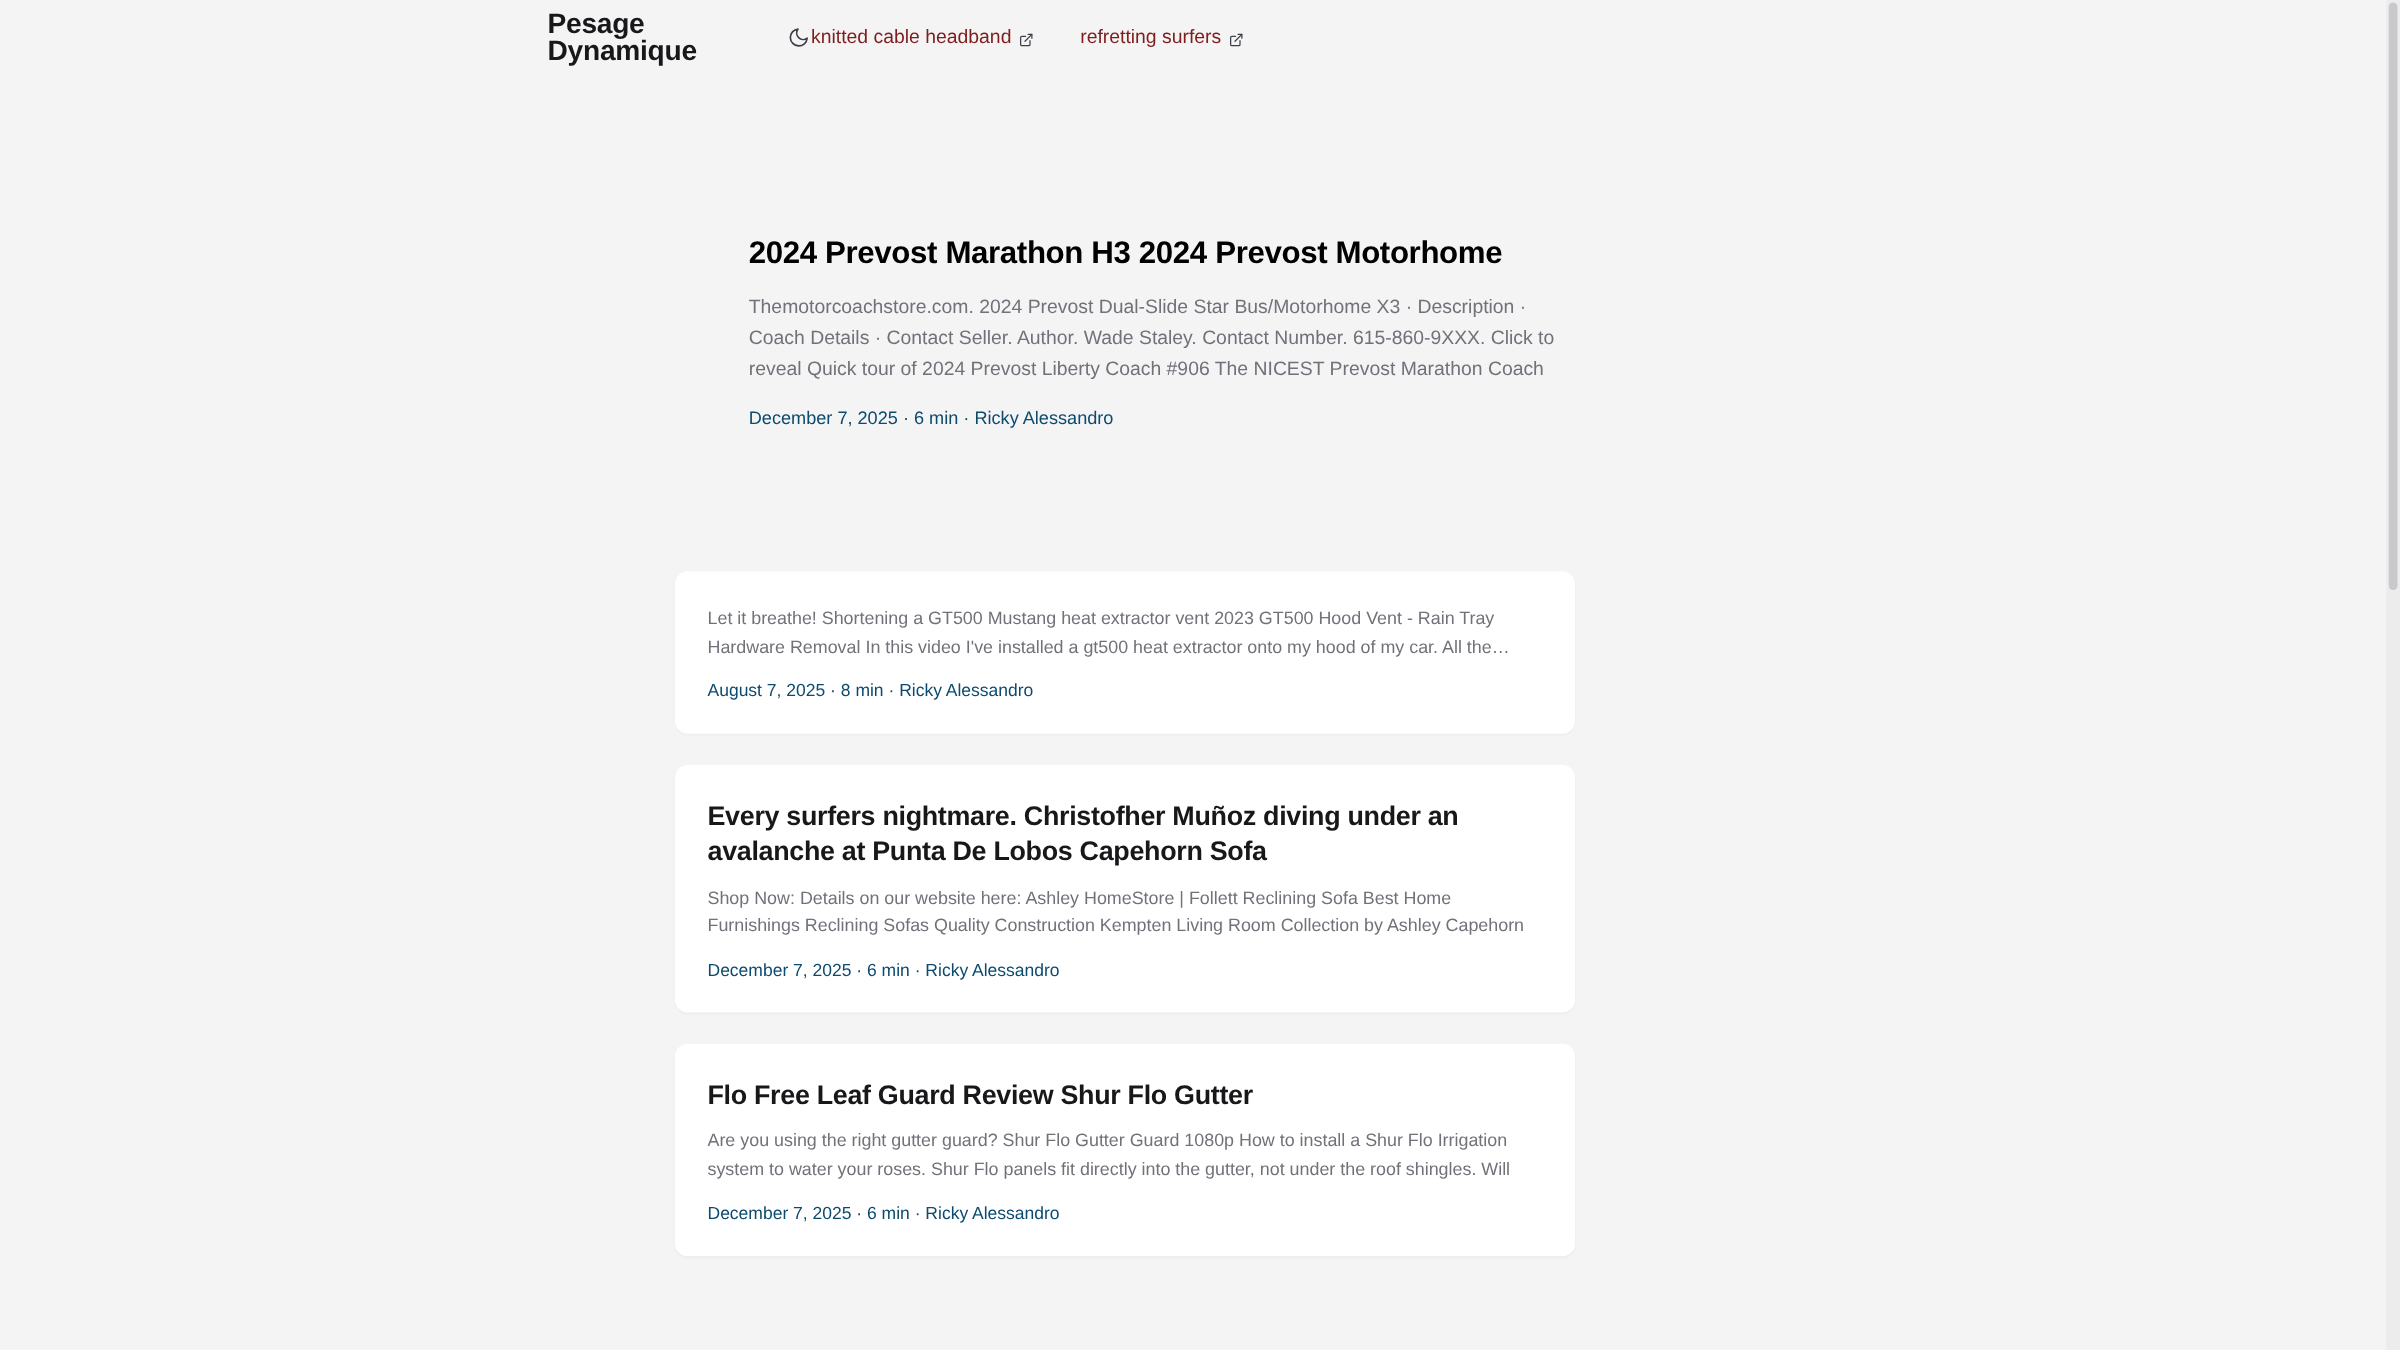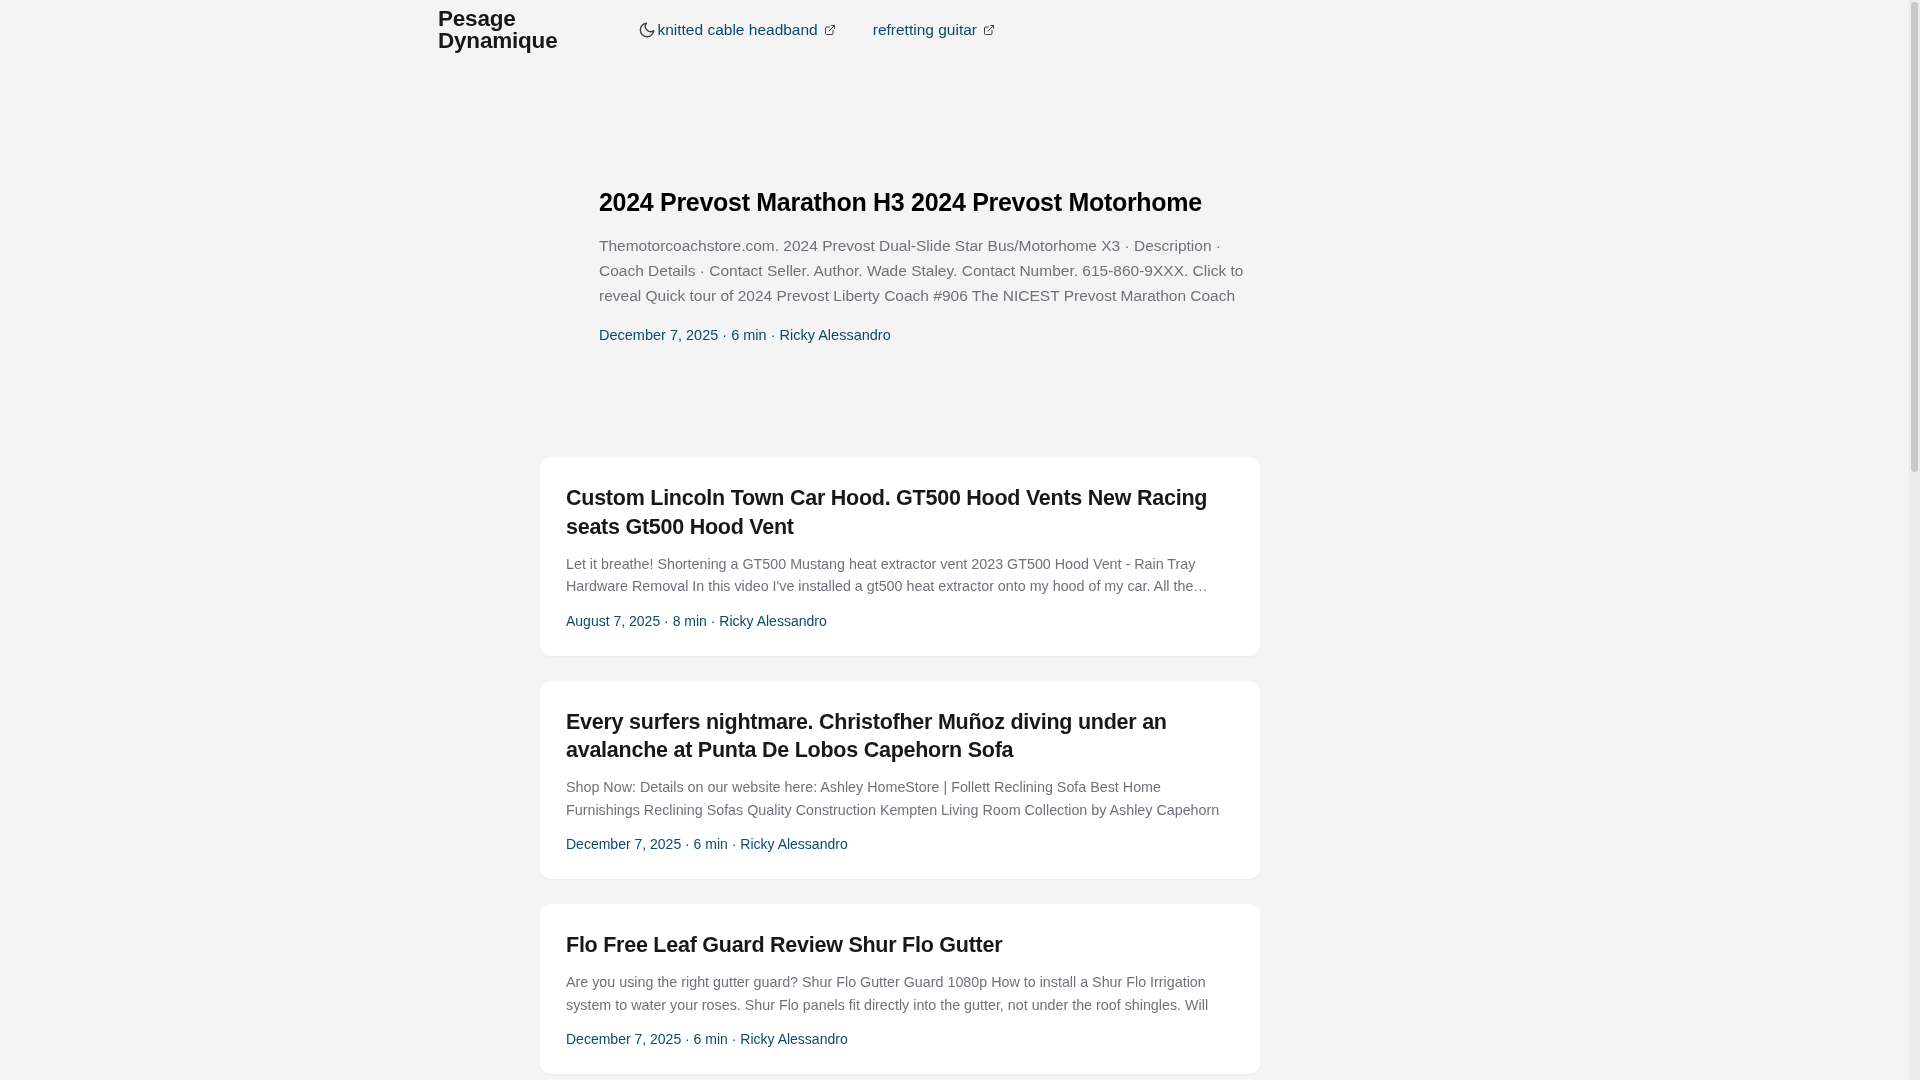--- a/index.html
+++ b/index.html
@@ -48,24 +48,24 @@
 
   .header-nav {
     margin-left: auto;
     display: flex;
     align-items: center;
     gap: 37px;
     padding-right: 891px;
   }
   .nav-link {
     display: inline-flex;
-    align-items: center;
+    align-items: flex-end;
     gap: 6px;
     font-size: 15.5px;
-    color: #0c4a6e;
+    color: #7f1d1d;
     text-decoration: none;
     cursor: pointer;
     line-height: 1;
     white-space: nowrap;
   }
   .ext-icon { color: #3f3f46; display: inline-flex; }
   .ext-icon svg { display: block; }
 
   
   .content {
@@ -175,21 +175,21 @@
         <span>knitted cable headband</span>
         <span class="ext-icon">
           <svg width="12" height="12" viewBox="0 0 24 24" fill="none" stroke="currentColor" stroke-width="2" stroke-linecap="round" stroke-linejoin="round">
             <path d="M18 13v6a2 2 0 0 1-2 2H5a2 2 0 0 1-2-2V8a2 2 0 0 1 2-2h6"></path>
             <polyline points="15 3 21 3 21 9"></polyline>
             <line x1="10" y1="14" x2="21" y2="3"></line>
           </svg>
         </span>
       </a>
       <a class="nav-link">
-        <span>refretting guitar</span>
+        <span>refretting surfers</span>
         <span class="ext-icon">
           <svg width="12" height="12" viewBox="0 0 24 24" fill="none" stroke="currentColor" stroke-width="2" stroke-linecap="round" stroke-linejoin="round">
             <path d="M18 13v6a2 2 0 0 1-2 2H5a2 2 0 0 1-2-2V8a2 2 0 0 1 2-2h6"></path>
             <polyline points="15 3 21 3 21 9"></polyline>
             <line x1="10" y1="14" x2="21" y2="3"></line>
           </svg>
         </span>
       </a>
     </nav>
   </header>
@@ -201,21 +201,20 @@
         <div class="hero-wrap">
           <h1 class="hero-title">2024 Prevost Marathon H3 2024 Prevost Motorhome</h1>
           <p class="hero-summary">Themotorcoachstore.com. 2024 Prevost Dual-Slide Star Bus/Motorhome X3 · Description · Coach Details · Contact Seller. Author. Wade Staley. Contact Number. 615-860-9XXX. Click to reveal Quick tour of 2024 Prevost Liberty Coach #906 The NICEST Prevost Marathon Coach I've ever seen!!! RV…</p>
           <div class="meta">December 7, 2025 · 6 min · Ricky Alessandro</div>
         </div>
       </article>
 
       <section class="cards">
 
         <article class="card">
-          <h2 class="card-title">Custom Lincoln Town Car Hood. GT500 Hood Vents New Racing seats Gt500 Hood Vent</h2>
           <p class="card-summary">Let it breathe! Shortening a GT500 Mustang heat extractor vent 2023 GT500 Hood Vent - Rain Tray Hardware Removal In this video I've installed a gt500 heat extractor onto my hood of my car. All the…</p>
           <div class="meta">August 7, 2025 · 8 min · Ricky Alessandro</div>
         </article>
 
         <article class="card">
           <h2 class="card-title">Every surfers nightmare. Christofher Muñoz diving under an avalanche at Punta De Lobos Capehorn Sofa</h2>
           <p class="card-summary">Shop Now: Details on our website here: Ashley HomeStore | Follett Reclining Sofa Best Home Furnishings Reclining Sofas Quality Construction Kempten Living Room Collection by Ashley Capehorn Reclining So…</p>
           <div class="meta">December 7, 2025 · 6 min · Ricky Alessandro</div>
         </article>
 

